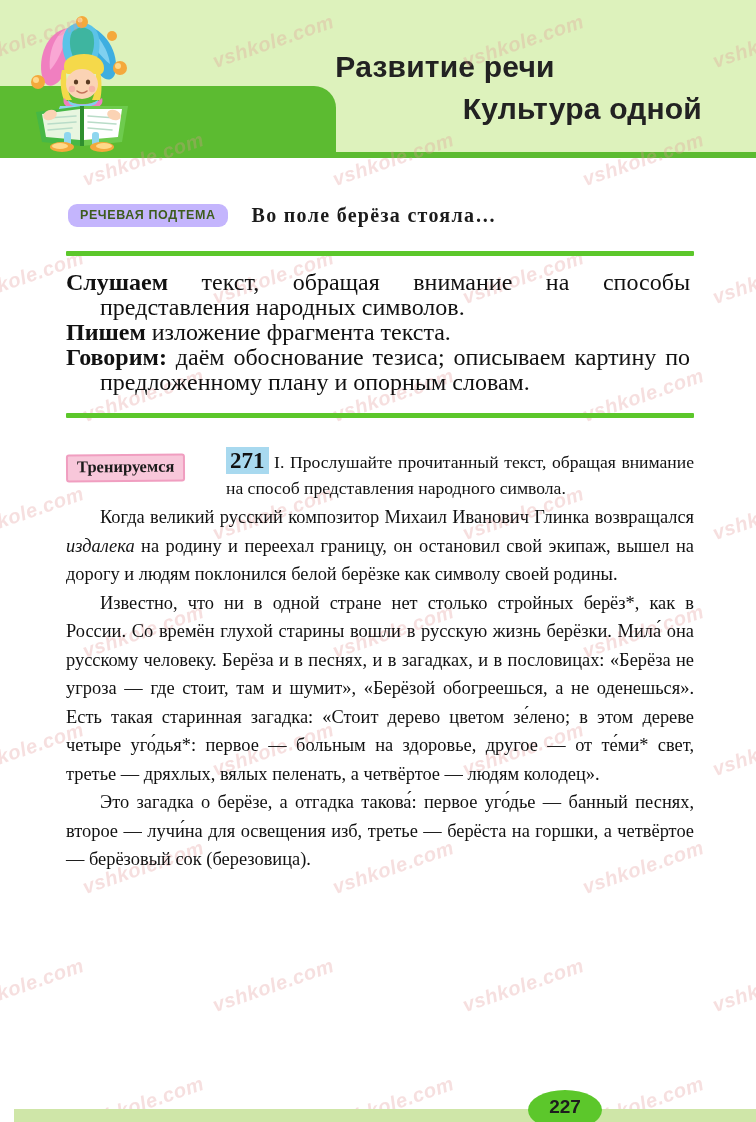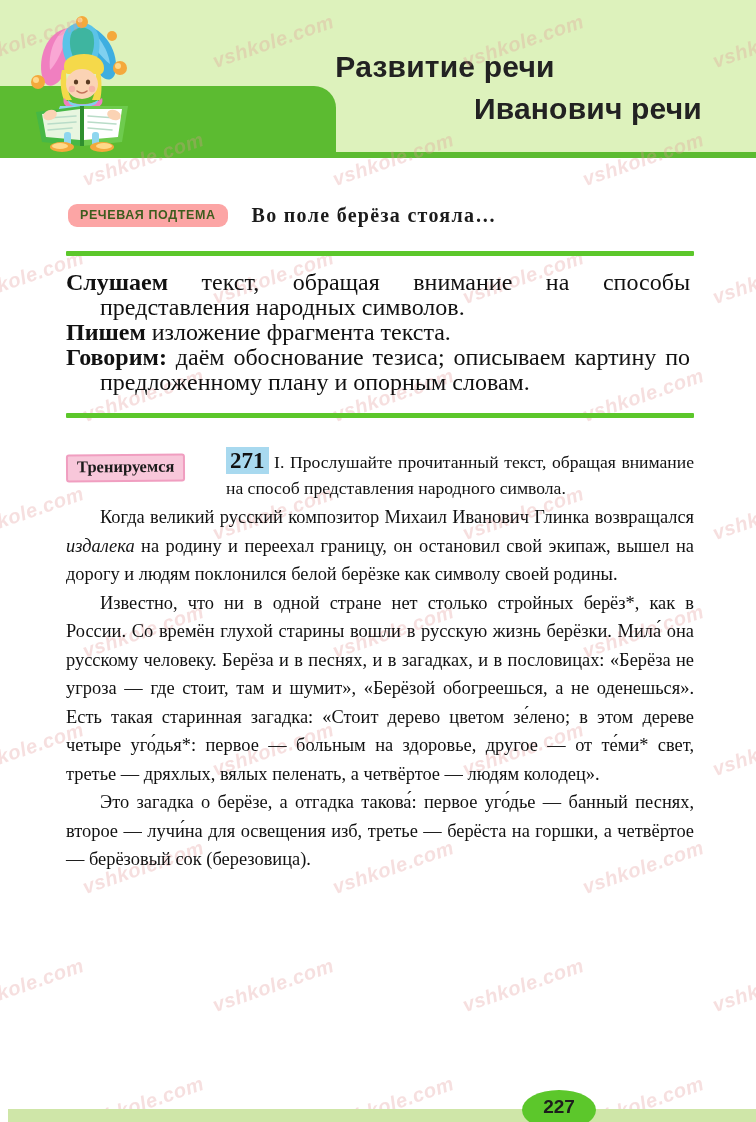--- a/index.html
+++ b/index.html
@@ -128,21 +128,21 @@
     padding: 0;
   }
 
   .subtheme-row {
     display: flex;
     align-items: center;
     margin: 42px 0 0 68px;
   }
   .subtheme-badge {
     display: inline-block;
-    background: #fca5a5;
+    background: #c4b5fd;
     color: #3e5c1e;
     font-family: "Liberation Sans", sans-serif;
     font-weight: bold;
     font-size: 12.5px;
     letter-spacing: 0.6px;
     padding: 5px 12px 5px 12px;
     border-radius: 9px;
     line-height: 1;
     white-space: nowrap;
   }
@@ -232,21 +232,21 @@
   }
   .body-text p {
     margin: 0;
     text-indent: 34px;
   }
   .body-text i { font-style: italic; }
 
   
   .footer {
     position: absolute;
-    left: 8px;
+    left: 14px;
     bottom: 0;
     width: 612px;
     height: 26px;
     z-index: 7;
   }
   .footer-bar {
     position: absolute;
     left: 0;
     bottom: 0;
     width: 756px;
@@ -341,21 +341,21 @@
         <rect x="76" y="118" width="7" height="14" rx="3" fill="#8fd6ef"></rect>
         <ellipse cx="46" cy="133" rx="12" ry="5" fill="#f4a93c"></ellipse>
         <ellipse cx="86" cy="133" rx="12" ry="5" fill="#f4a93c"></ellipse>
         <ellipse cx="44" cy="132" rx="8" ry="3" fill="#ffd98a"></ellipse>
         <ellipse cx="88" cy="132" rx="8" ry="3" fill="#ffd98a"></ellipse>
       </svg>
     </div>
 
     <div class="header-titles">
       <div class="title-line-1">Развитие речи</div>
-      <div class="title-line-2">Иванович речи</div>
+      <div class="title-line-2">Культура одной</div>
     </div>
   </div>
 
   <div class="content">
 
     <div class="subtheme-row">
       <span class="subtheme-badge">РЕЧЕВАЯ ПОДТЕМА</span>
       <span class="subtheme-title">Во поле берёза стояла…</span>
     </div>
 

